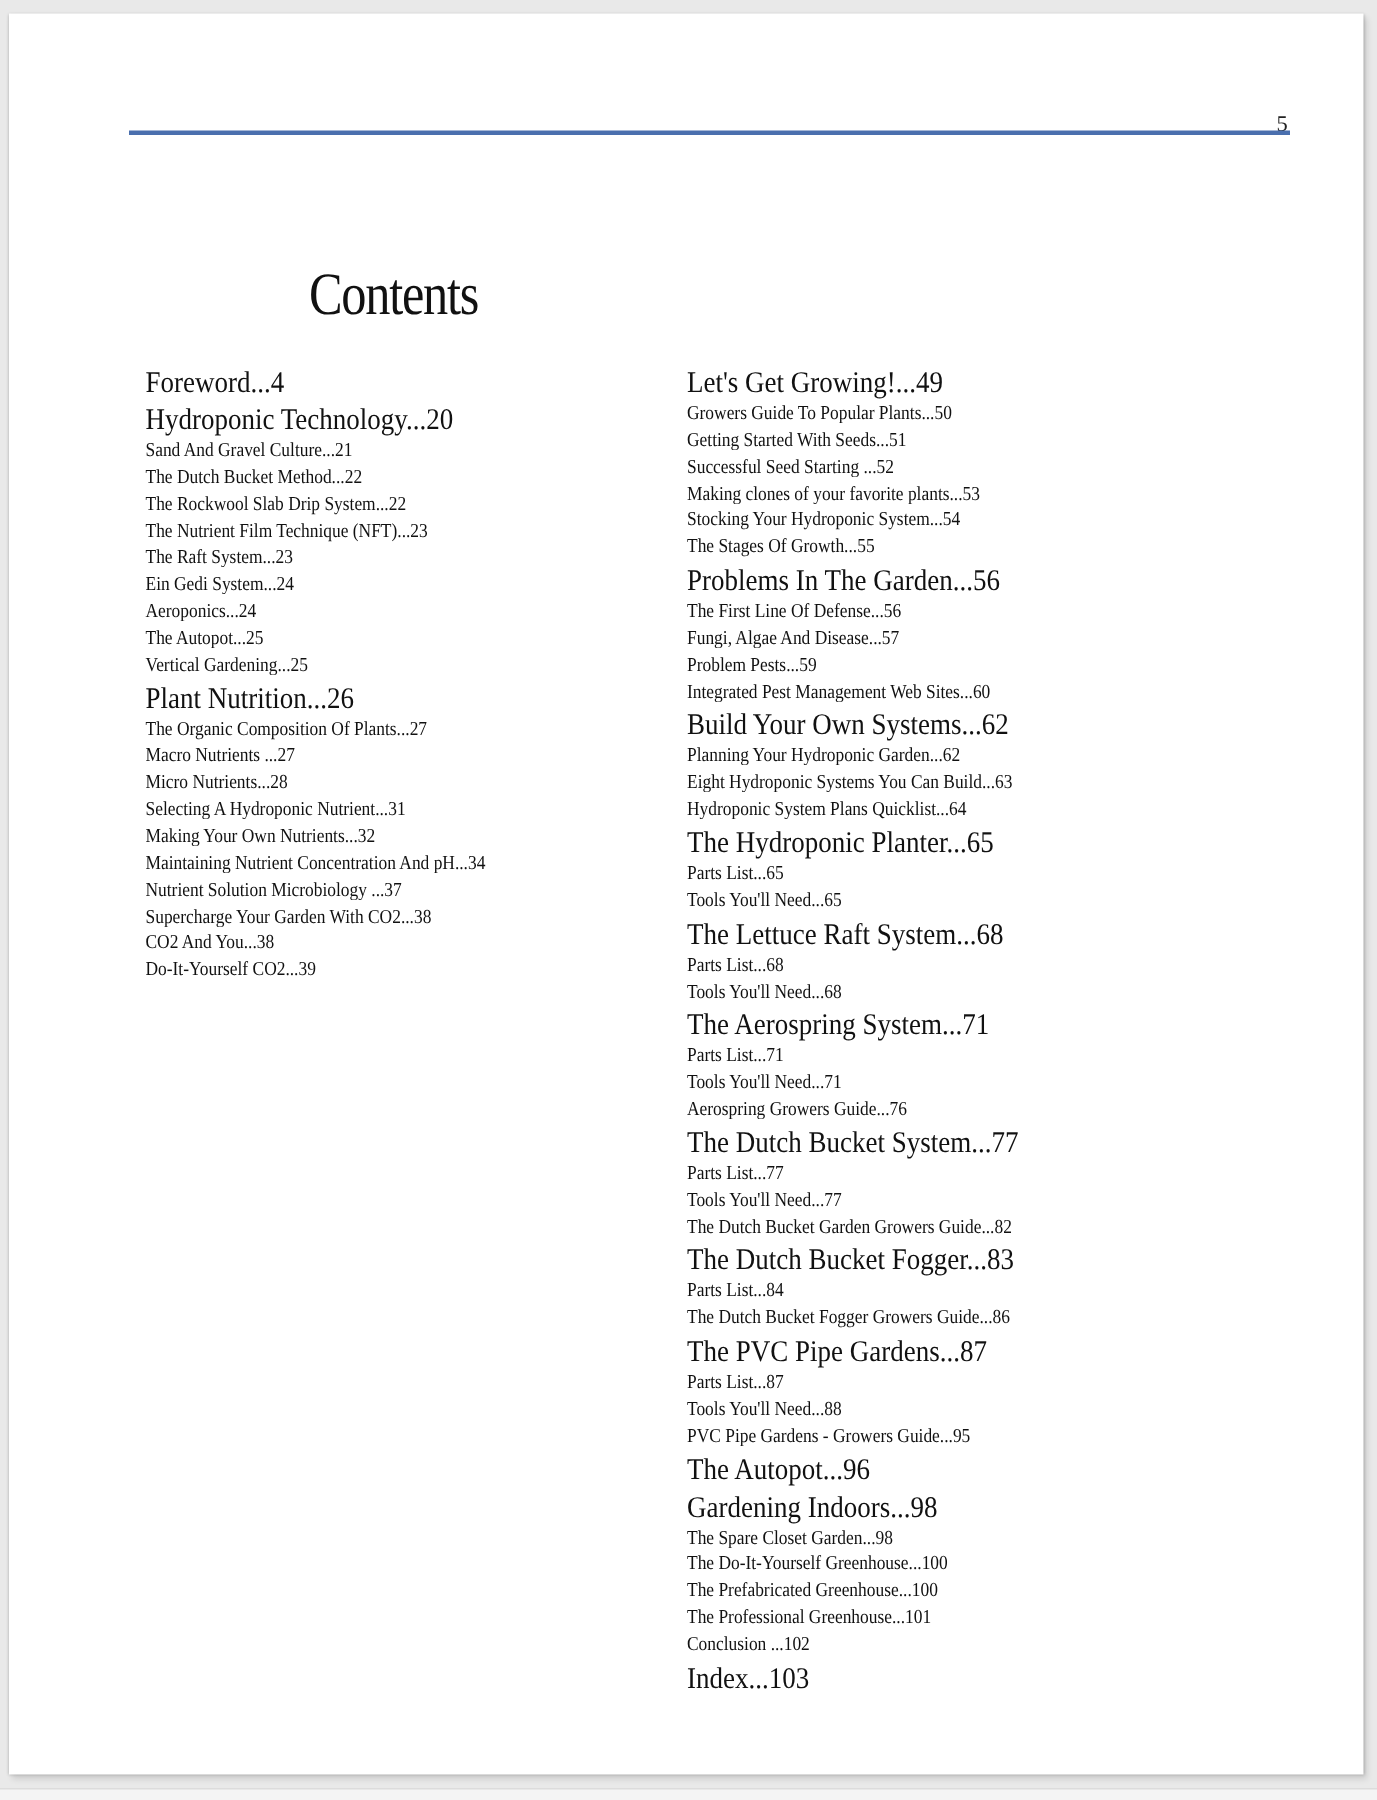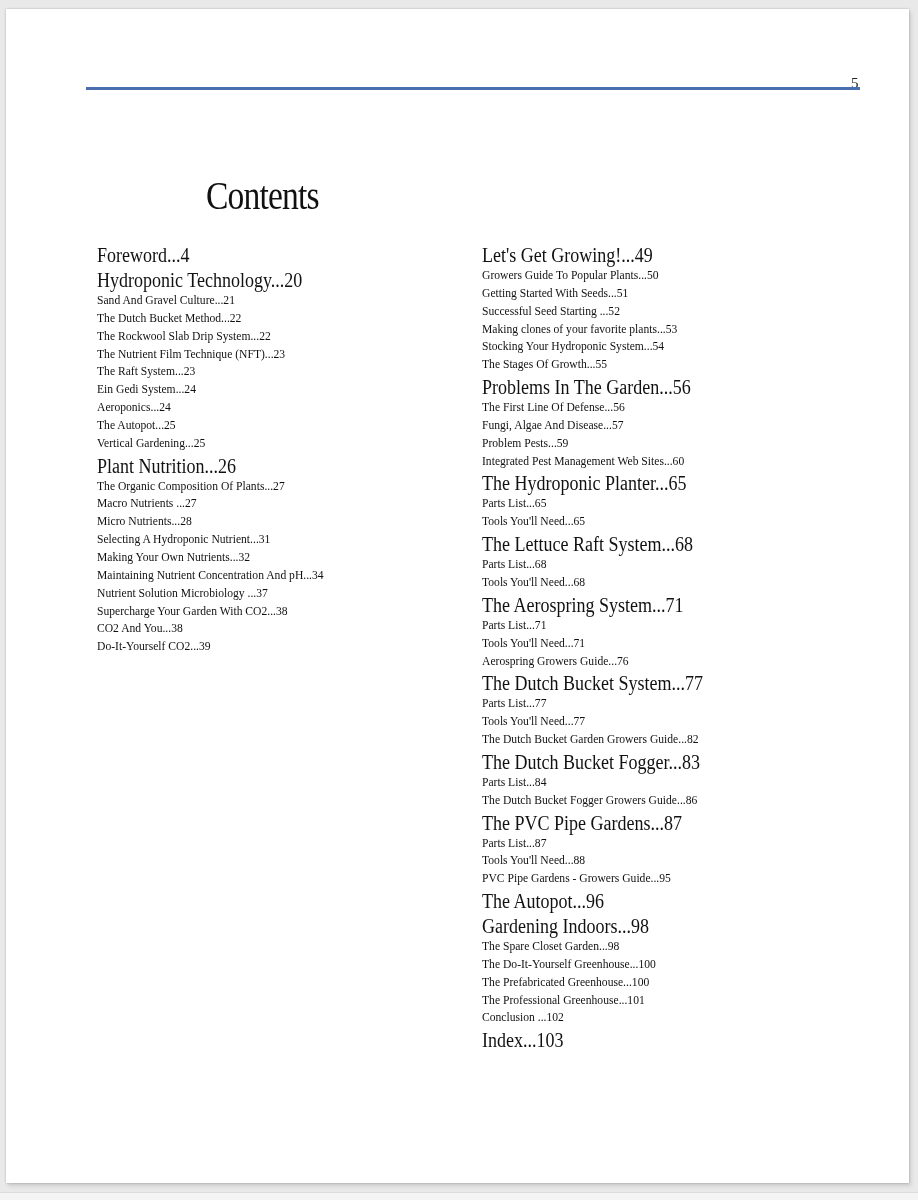--- a/index.html
+++ b/index.html
@@ -28,21 +28,21 @@
   }
   .title {
     position: absolute; left: 200px; top: 163px;
     font-size: 40px; letter-spacing: -1px; transform: scaleX(0.84); transform-origin: left top;
     color: #111;
   }
   .col {
     position: absolute; top: 232px; width: 370px;
   }
   .col.left { left: 79px; margin-left: 12px; }
-  .col.right { left: 476px; }
+  .col.right { left: 452px; }
   .chapter {
     font-size: 20px; line-height: 22px; margin-top: 3px;
     transform: scaleX(0.9); transform-origin: left top; white-space: nowrap;
   }
   .sub {
     font-size: 13.2px; line-height: 17.85px;
     transform: scaleX(0.88); transform-origin: left top; white-space: nowrap;
   }
   .section { margin: 0; }
 </style>
@@ -94,20 +94,26 @@
         <div class="sub">The Stages Of Growth...55</div>
       </div>
       <div class="section">
         <div class="chapter">Problems In The Garden...56</div>
         <div class="sub">The First Line Of Defense...56</div>
         <div class="sub">Fungi, Algae And Disease...57</div>
         <div class="sub">Problem Pests...59</div>
         <div class="sub">Integrated Pest Management Web Sites...60</div>
       </div>
       <div class="section">
+        <div class="chapter">Build Your Own Systems...62</div>
+        <div class="sub">Planning Your Hydroponic Garden...62</div>
+        <div class="sub">Eight Hydroponic Systems You Can Build...63</div>
+        <div class="sub">Hydroponic System Plans Quicklist...64</div>
+      </div>
+      <div class="section">
         <div class="chapter">The Hydroponic Planter...65</div>
         <div class="sub">Parts List...65</div>
         <div class="sub">Tools You'll Need...65</div>
       </div>
       <div class="section">
         <div class="chapter">The Lettuce Raft System...68</div>
         <div class="sub">Parts List...68</div>
         <div class="sub">Tools You'll Need...68</div>
       </div>
       <div class="section">

